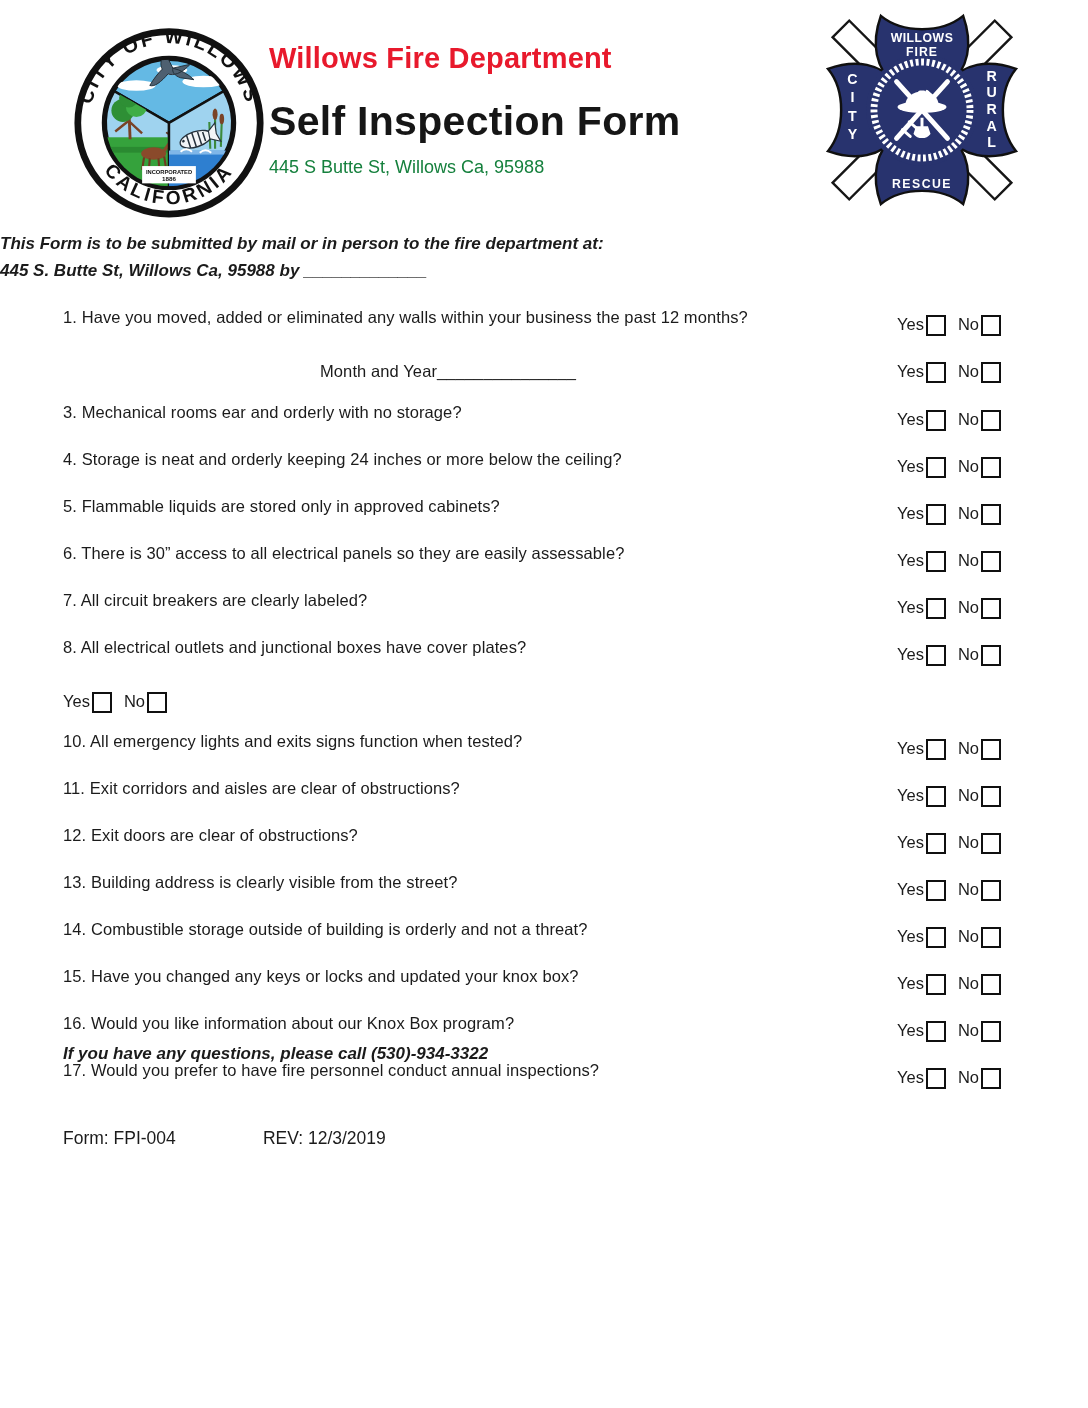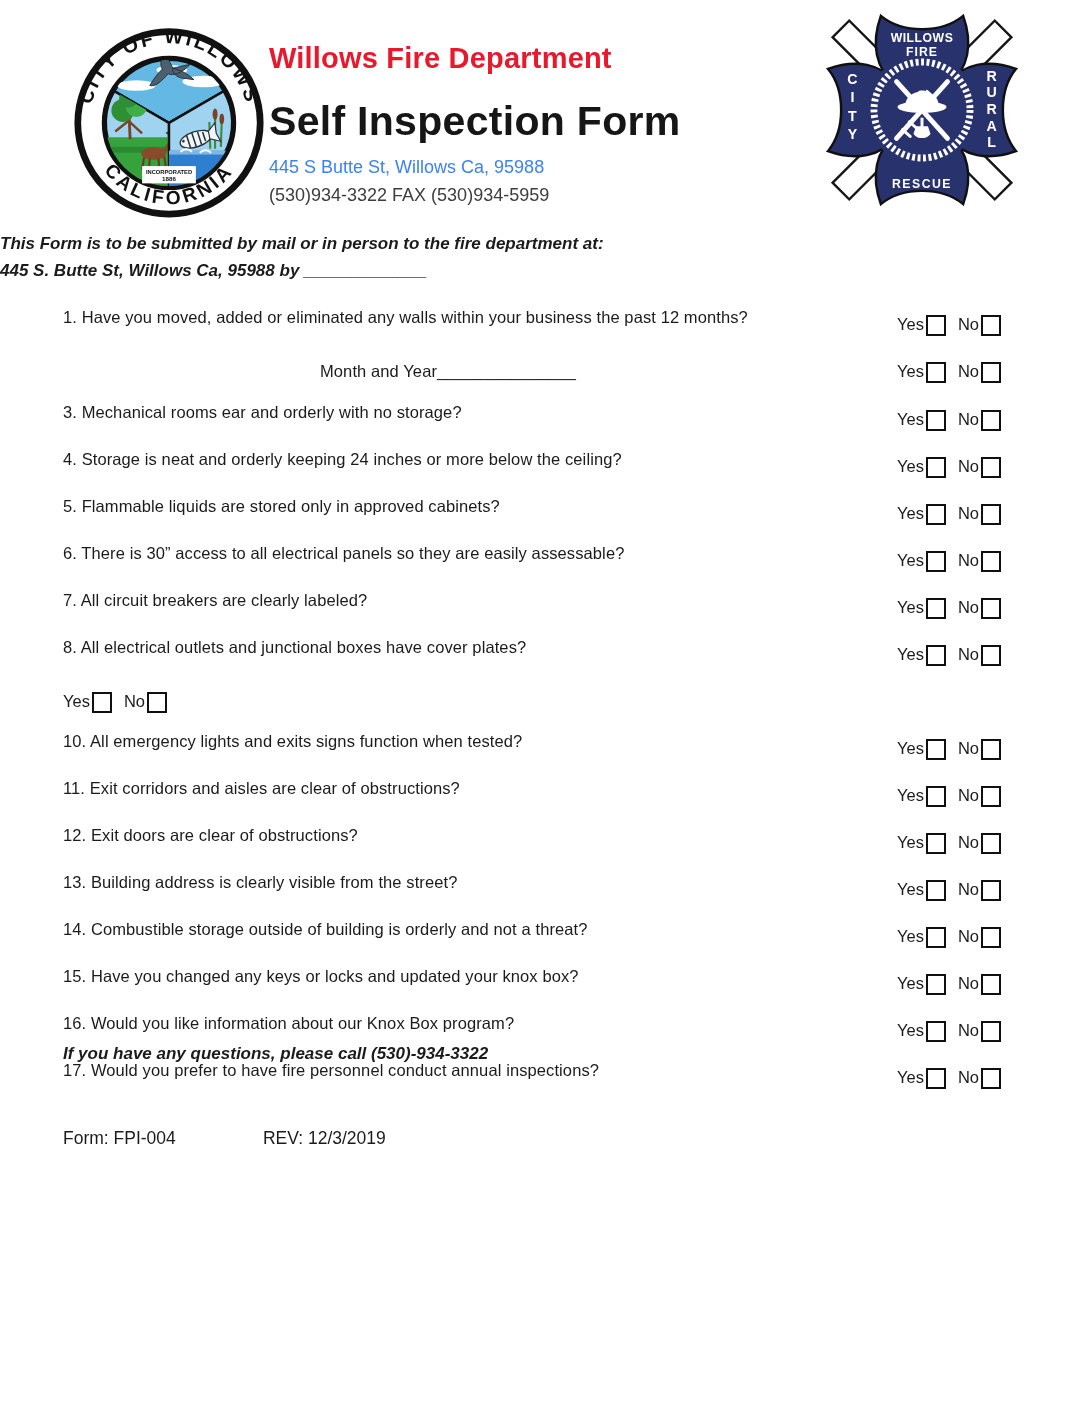--- a/index.html
+++ b/index.html
@@ -5,21 +5,21 @@
   html,body{margin:0;padding:0;}
   .page{position:relative;width:1088px;height:1408px;background:#ffffff;
         font-family:"Liberation Sans",sans-serif;color:#1b1b1b;overflow:hidden;}
 
   
   .seal-svg{position:absolute;left:73px;top:24px;width:192px;height:192px;}
   .badge-svg{position:absolute;left:818px;top:12px;width:208px;height:196px;}
   .header-text{position:absolute;left:269px;top:42px;width:550px;text-align:left;}
   .dept-title{font-size:29px;font-weight:600;letter-spacing:.2px;}
   .form-title{font-size:41px;font-weight:bold;margin-top:23px;letter-spacing:.3px;color:#161616;}
-  .hdr-addr{font-size:18px;margin-top:12px;color:#3b82f6;}
+  .hdr-addr{font-size:18px;margin-top:12px;color:#15803d;}
   .hdr-phone{font-size:18px;margin-top:7px;color:#3d3d3d;}
 
   
   .submit-note{position:absolute;left:0;top:234px;width:100%;
                font-weight:bold;font-style:italic;font-size:17px;}
   .submit-note .line2{margin-top:7px;}
 
   
   .questions{position:absolute;left:63px;top:305px;width:946px;}
   .q-row{display:flex;justify-content:space-between;align-items:flex-start;margin-bottom:16px;}
@@ -161,21 +161,20 @@
         <text x="176" y="121">A</text>
         <text x="176" y="138">L</text>
       </g>
     </g>
   </svg>
 
   <div class="header-text">
     <div class="dept-title" style="color:#e8192c">Willows Fire Department</div>
     <div class="form-title">Self Inspection Form</div>
     <div class="hdr-addr">445 S Butte St, Willows Ca, 95988</div>
-    <div class="hdr-phone">(530)934-3322 FAX (530)934-5959</div>
   </div>
 
   <div class="submit-note">
     <div class="line1">This Form is to be submitted by mail or in person to the fire department at:</div>
     <div class="line2">445 S. Butte St, Willows Ca, 95988 by _____________</div>
   </div>
 
   <div class="questions">
 
     <div class="q-row">

